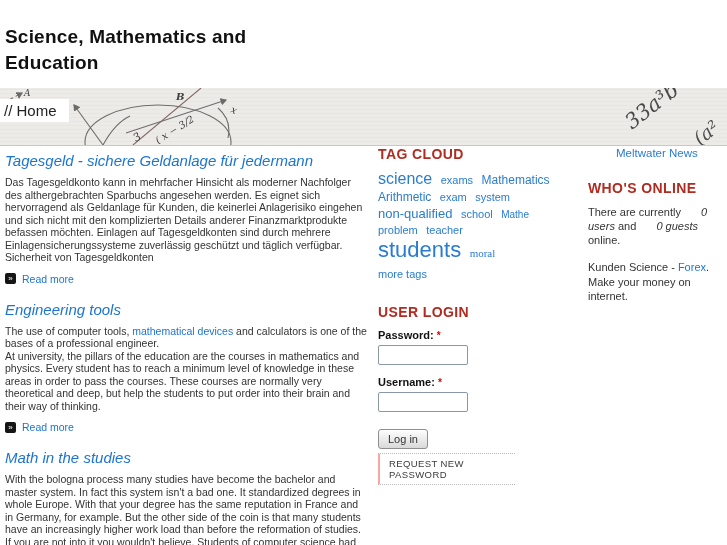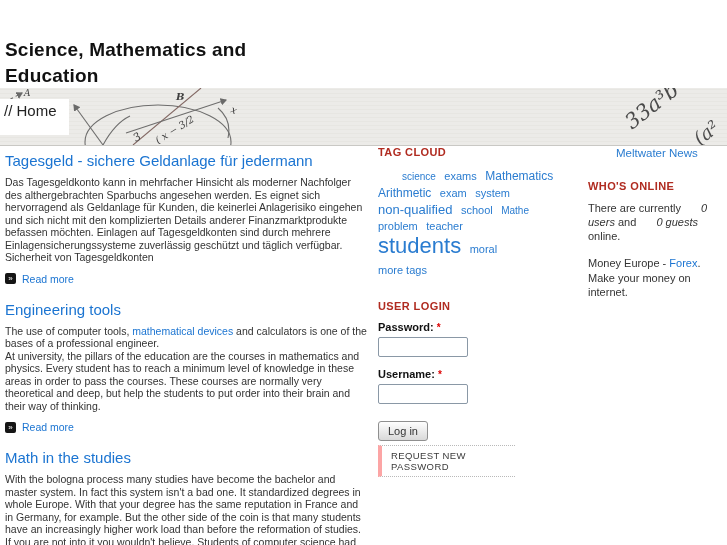--- a/index.html
+++ b/index.html
@@ -1,64 +1,64 @@
 <!DOCTYPE html>
 <html><head>
 <meta charset="utf-8">
 <style>
   html,body{margin:0;padding:0;background:#fff;}
   .page{position:relative;width:727px;height:545px;overflow:hidden;background:#fff;
         font-family:"Liberation Sans",sans-serif;color:#333;}
 
   
   .site-header{position:absolute;top:0;left:0;width:727px;height:88px;background:#fff;}
-  .site-title{position:absolute;left:5px;top:37px;width:280px;font-size:19px;font-weight:bold;
+  .site-title{position:absolute;left:5px;top:24px;width:280px;font-size:19px;font-weight:bold;
               color:#111;line-height:1.35;letter-spacing:.2px;}
 
   
   .banner{position:absolute;top:88px;left:0;width:727px;height:57px;
           background:repeating-linear-gradient(0deg,#ecebe8 0 3px,#e7e6e2 3px 4px);
           border-bottom:1px solid #c9c8c4;}
   .banner svg{position:absolute;top:0;left:0;}
-  .breadcrumb-chip{position:absolute;left:0;top:11px;background:#fff;padding:3px 12px 16px 4px;
+  .breadcrumb-chip{position:absolute;left:0;top:11px;background:#fff;padding:3px 12px 3px 4px;
                    font-size:15px;color:#222;cursor:pointer;}
 
   
   .main-col{position:absolute;left:5px;top:150px;width:362px;}
   .side-col{position:absolute;left:378px;top:146px;width:180px;}
   .right-col{position:absolute;left:588px;top:146px;width:136px;}
 
   
-  .article h2{font-size:15px;font-weight:400;color:#1b74d1;margin:16px 0 7px;cursor:pointer;}
+  .article h2{font-size:15px;font-weight:400;color:#1b74d1;margin:16px 0 7px;cursor:pointer;font-style:italic;}
   .article:first-child h2{margin-top:2px;}
   .article p{font-size:10.5px;line-height:12.5px;color:#333;margin:0;}
   .inline-link{color:#1b74d1;cursor:pointer;}
   .read-more{display:flex;align-items:center;gap:6px;margin:9px 0 2px;cursor:pointer;}
   .rm-icon{width:11px;height:11px;background:#151515;border-radius:2px;color:#fff;
            font-size:8px;line-height:11px;text-align:center;flex:0 0 auto;}
   .rm-text{font-size:10.5px;color:#1b74d1;}
 
   
-  .block-title{font-size:11px;font-weight:bold;color:#b02b20;letter-spacing:.4px;margin:0 0 9px;}
+  .block-title{font-size:14px;font-weight:bold;color:#b02b20;letter-spacing:.4px;margin:0 0 9px;}
   .tags{line-height:1.05;}
   .tag{color:#2a7cd0;margin-right:4px;cursor:pointer;white-space:nowrap;}
   .more-tags{text-align:left;margin:3px 0 0;}
   .more-tags span{color:#2a7cd0;font-size:11px;cursor:pointer;}
 
   .login-block{margin-top:22px;}
   .form-item{margin:0 0 11px;}
   .form-label{font-size:11px;font-weight:bold;color:#111;display:block;margin-bottom:4px;}
   .req{color:#d00;font-size:10px;}
   .text-input{width:82px;height:16px;border:1px solid #8a98a6;border-radius:2px;
               font-size:11px;padding:1px 3px;background:#fff;}
   .login-btn{margin:6px 0 4px;padding:3px 9px;font-size:11px;color:#333;
              background:linear-gradient(#fefefe,#d9d9d9);border:1px solid #8f8f8f;
              border-radius:3px;cursor:pointer;font-family:"Liberation Sans",sans-serif;}
   .menu{width:137px;}
-  .menu-item{border-left:4px solid #fca5a5;border-bottom:1px dotted #b9b9b9;
+  .menu-item{border-left:2px solid #fca5a5;border-bottom:1px dotted #b9b9b9;
              padding:4px 4px 4px 9px;font-size:9.5px;color:#3a3a3a;letter-spacing:.4px;
              cursor:pointer;display:flex;justify-content:space-between;align-items:flex-start;}
   .menu-item:first-child{border-top:1px dotted #b9b9b9;}
   .menu-arrow{color:#777;font-size:10px;}
   .nav-block{margin-top:13px;}
 
   
   .side-link{font-size:11.5px;color:#2a7cd0;line-height:1.35;cursor:pointer;padding-left:28px;}
   .whos-online{margin-top:18px;}
   .small-text{font-size:11px;color:#333;line-height:1.3;margin:0 0 13px;}
@@ -132,21 +132,21 @@
 
   </div>
 
   <div class="side-col">
 
     <div>
       <div class="block-title">TAG CLOUD</div>
       <div class="tags">
         
       
-          <span class="tag" style="font-size: 10px; margin-left: 24px;">science</span>
+          <span class="tag" style="font-size: 16px;">science</span>
         
           <span class="tag" style="font-size: 11px;">exams</span>
         
           <span class="tag" style="font-size: 12px;">Mathematics</span>
         
           <span class="tag" style="font-size: 12px;">Arithmetic</span>
         
           <span class="tag" style="font-size: 11px;">exam</span>
         
           <span class="tag" style="font-size: 11px;">system</span>
@@ -156,21 +156,21 @@
           <span class="tag" style="font-size: 11px;">school</span>
         
           <span class="tag" style="font-size: 10px;">Mathe</span>
         
           <span class="tag" style="font-size: 11px;">problem</span>
         
           <span class="tag" style="font-size: 11px;">teacher</span>
         
           <span class="tag" style="font-size: 22px;">students</span>
         
-          <span class="tag" style="font-size: 11px;">moral</span>
+          <span class="tag" style="font-size: 11px; font-family: Liberation Serif, serif;">moral</span>
         </div>
       <div class="more-tags">
         <span>more tags</span>
       </div>
     </div>
 
     <div class="login-block">
       <div class="block-title">USER LOGIN</div>
       <div class="form-item">
         <label class="form-label"><span>Password:</span> <span class="req">*</span></label>
@@ -195,18 +195,18 @@
 
     <div>
 
         <div class="side-link">Meltwater News</div>
 
       </div>
 
     <div class="whos-online">
       <div class="block-title">WHO'S ONLINE</div>
       <p class="small-text"><span>There are currently </span><em>0 users</em><span> and </span><em>0 guests</em><span> online.</span></p>
-      <p class="small-text"><span>Money Europe - </span><span class="inline-link">Forex</span><span>. Make your money on internet.</span></p>
+      <p class="small-text"><span>Kunden Science - </span><span class="inline-link">Forex</span><span>. Make your money on internet.</span></p>
     </div>
 
   </div>
 
 </div>
 
 </body></html>

